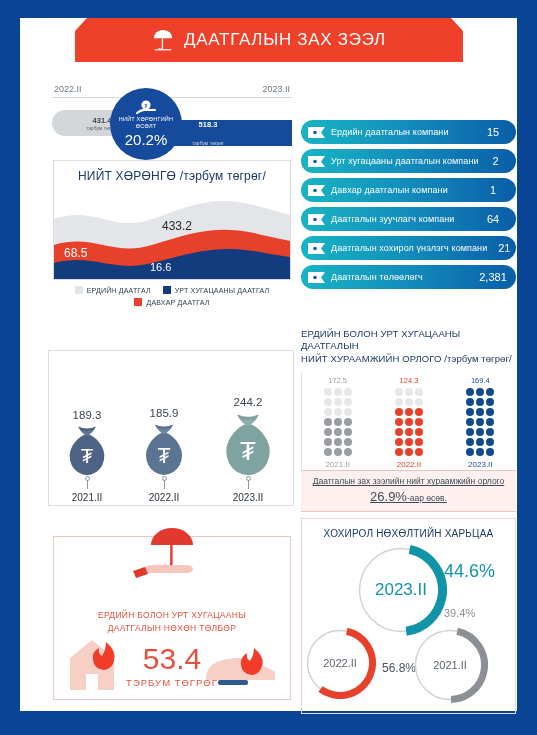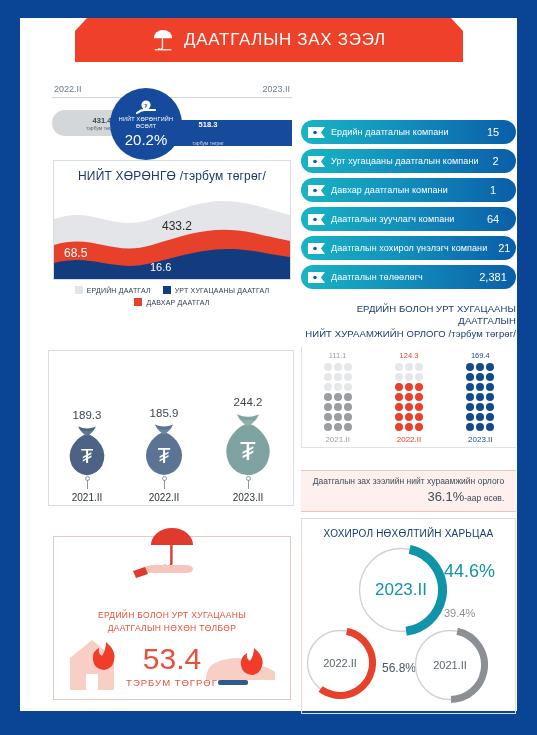--- a/index.html
+++ b/index.html
@@ -110,41 +110,41 @@
   .pill-label {
     flex:1 1 auto; font-size:9px; color:#ffffff; letter-spacing:.1px; white-space:nowrap;
   }
   .pill-count {
     flex:0 0 auto; width:40px; text-align:center;
     font-size:11px; color:#ffffff; padding-right:6px;
   }
 
   
   .dotsec { position:absolute; left:281px; top:285px; width:215px; }
-  .dot-title { font-size:9.5px; color:#1b3a6b; text-align:right; line-height:1.3; letter-spacing:.1px; }
+  .dot-title { font-size:9.5px; color:#1b3a6b; text-align:left; line-height:1.3; letter-spacing:.1px;margin-top:25px; }
   .dot-panel {
     margin-top:7px; position:relative;
     border-left:1px solid #e2e2e2; border-bottom:1px solid #e2e2e2;
     padding:4px 0 3px 0;
   }
   .dot-heads { display:flex; justify-content:space-around; margin-bottom:3px; }
   .dot-head { font-size:7.5px; width:33%; text-align:center; }
   .dot-grid { display:flex; justify-content:space-around; }
   .dot-col { display:flex; flex-direction:column-reverse; gap:2px; }
   .dot-group { display:flex; gap:2px; justify-content:center; }
   .dot { width:8px; height:8px; border-radius:50%; }
   .dot-foots { display:flex; justify-content:space-around; margin-top:4px; }
   .dot-foot { font-size:8px; width:33%; text-align:center; }
 
   .notebox {
     position:absolute; left:281px; top:452px; width:215px; height:42px;
     background:#fdf0ee; border-top:1px solid #e9c4bd; border-bottom:1px solid #e9c4bd;
     display:flex; align-items:center; justify-content:center;
   }
-  .note-tx { font-size:8.5px; color:#3f4b59; text-align:right; line-height:1.45; }
+  .note-tx { font-size:8.5px; color:#3f4b59; text-align:center; line-height:1.45;text-decoration:underline; }
   .note-big { font-size:13px; color:#3f4b59; }
 
   
   .reserve {
     position:absolute; left:28px; top:332px; width:246px; height:156px;
     border:1px solid #d9dee5; background:#fff;
   }
   .res-title {
     position:absolute; top:-7px; left:50%; transform:translateX(-50%);
     background:#fff; padding:0 8px;
@@ -302,21 +302,21 @@
         </div>
       </div>
 
   <div class="dotsec">
     <div class="dot-title">
       <div>ЕРДИЙН БОЛОН УРТ ХУГАЦААНЫ ДААТГАЛЫН</div>
       <div>НИЙТ ХУРААМЖИЙН ОРЛОГО /тэрбум төгрөг/</div>
     </div>
     <div class="dot-panel">
       <div class="dot-heads" id="dot-heads">
-            <div class="dot-head" style="color: rgb(154, 157, 161);">111.1</div>
+            <div class="dot-head" style="color: rgb(154, 157, 161);">172.5</div>
             <div class="dot-head" style="color: rgb(232, 65, 43);">124.3</div>
             <div class="dot-head" style="color: rgb(19, 74, 142);">169.4</div>
           </div>
       <div class="dot-grid" id="dot-grid">
             <div class="dot-col">
               <div class="dot-group">
                 <span class="dot" style="background: rgb(154, 157, 161);"></span>
                 <span class="dot" style="background: rgb(154, 157, 161);"></span>
                 <span class="dot" style="background: rgb(154, 157, 161);"></span>
               </div>
@@ -430,21 +430,21 @@
             <div class="dot-foot" style="color: rgb(154, 157, 161);">2021.II</div>
             <div class="dot-foot" style="color: rgb(232, 65, 43);">2022.II</div>
             <div class="dot-foot" style="color: rgb(19, 74, 142);">2023.II</div>
           </div>
     </div>
   </div>
 
   <div class="notebox">
     <div class="note-tx">
       <span>Даатгалын зах зээлийн нийт хураамжийн орлого</span><br>
-      <span class="note-big">36.1%</span><span>-аар өсөв.</span>
+      <span class="note-big">26.9%</span><span>-аар өсөв.</span>
     </div>
   </div>
 
   <div class="reserve">
     <div class="bags" id="bags">
           <div class="bag">
             <div class="bag-val">189.3</div>
             <svg width="56" height="53.199999999999996" viewBox="0 0 70 66">
               <path d="M24 4 q11 5 22 0 q-3 7-8 10 q9 4 15 14 q7 12 1 25 q-6 11-19 12 q-13-1-19-12 q-6-13 1-25 q6-10 15-14 q-5-3-8-10z" fill="#4e6285"></path>
               <path d="M24 8 q11 4 22 0 l-3 6 q-8 3-16 0z" fill="#ffffff" opacity="0.12"></path>

